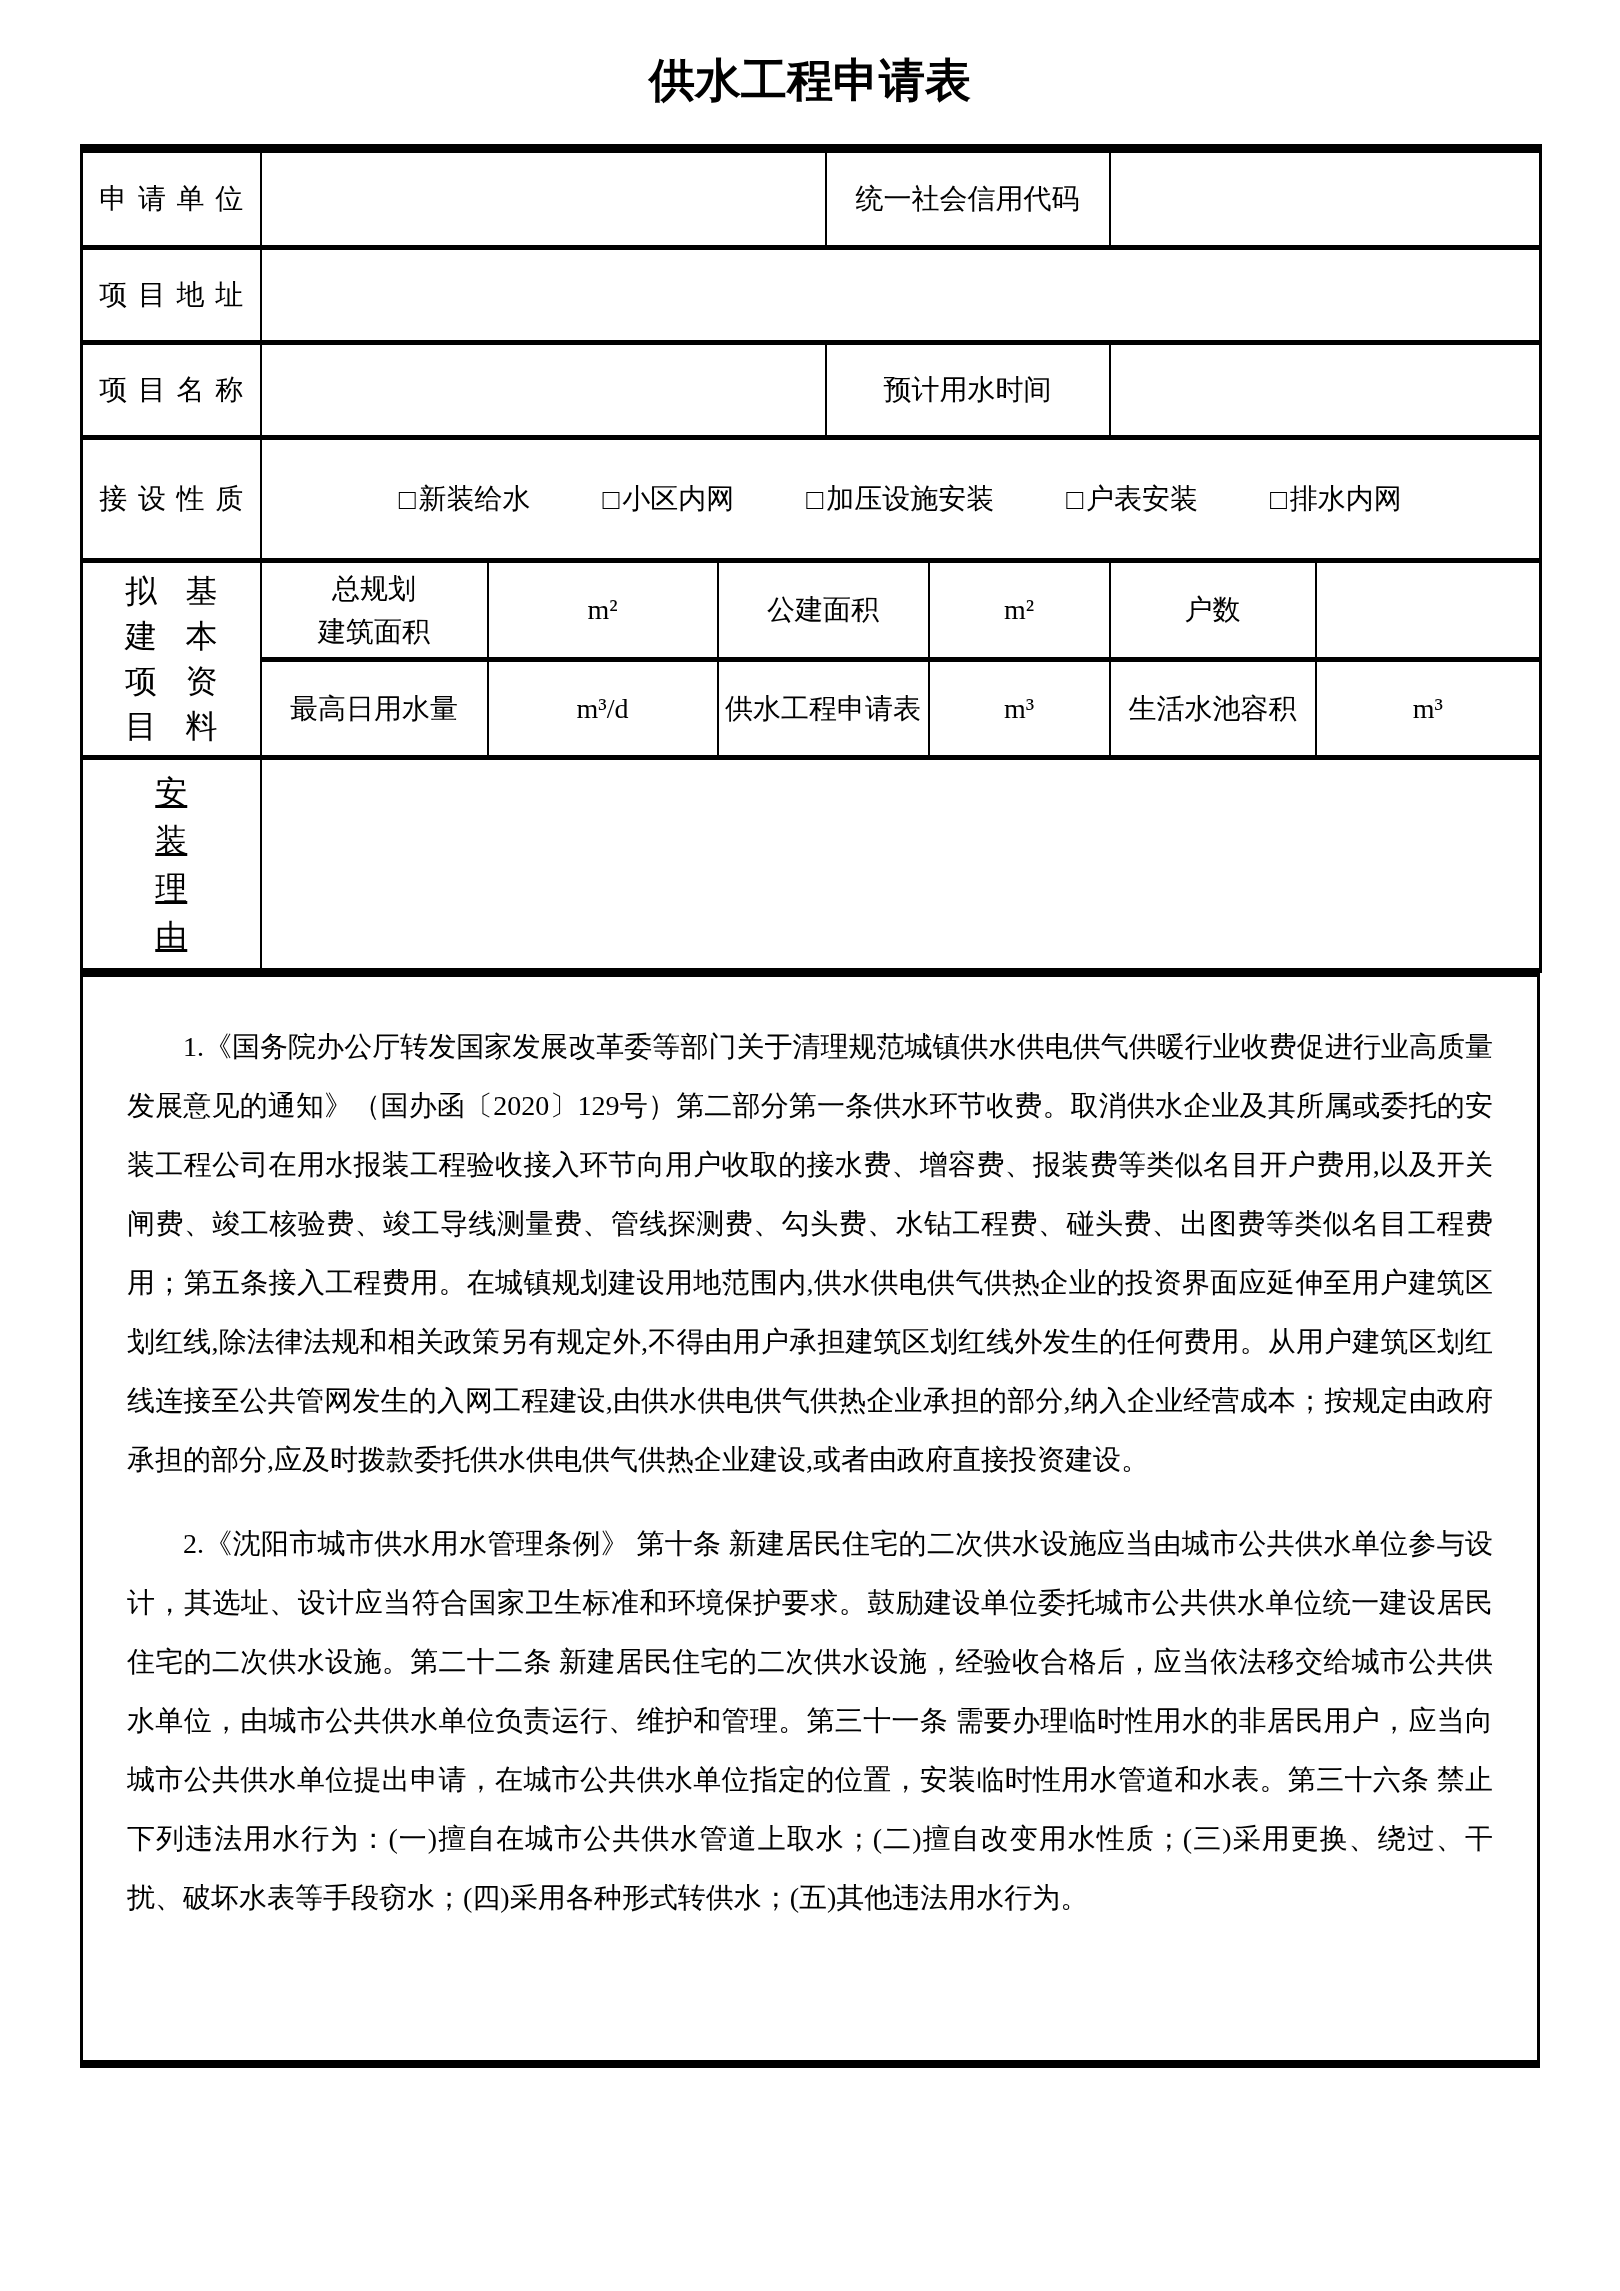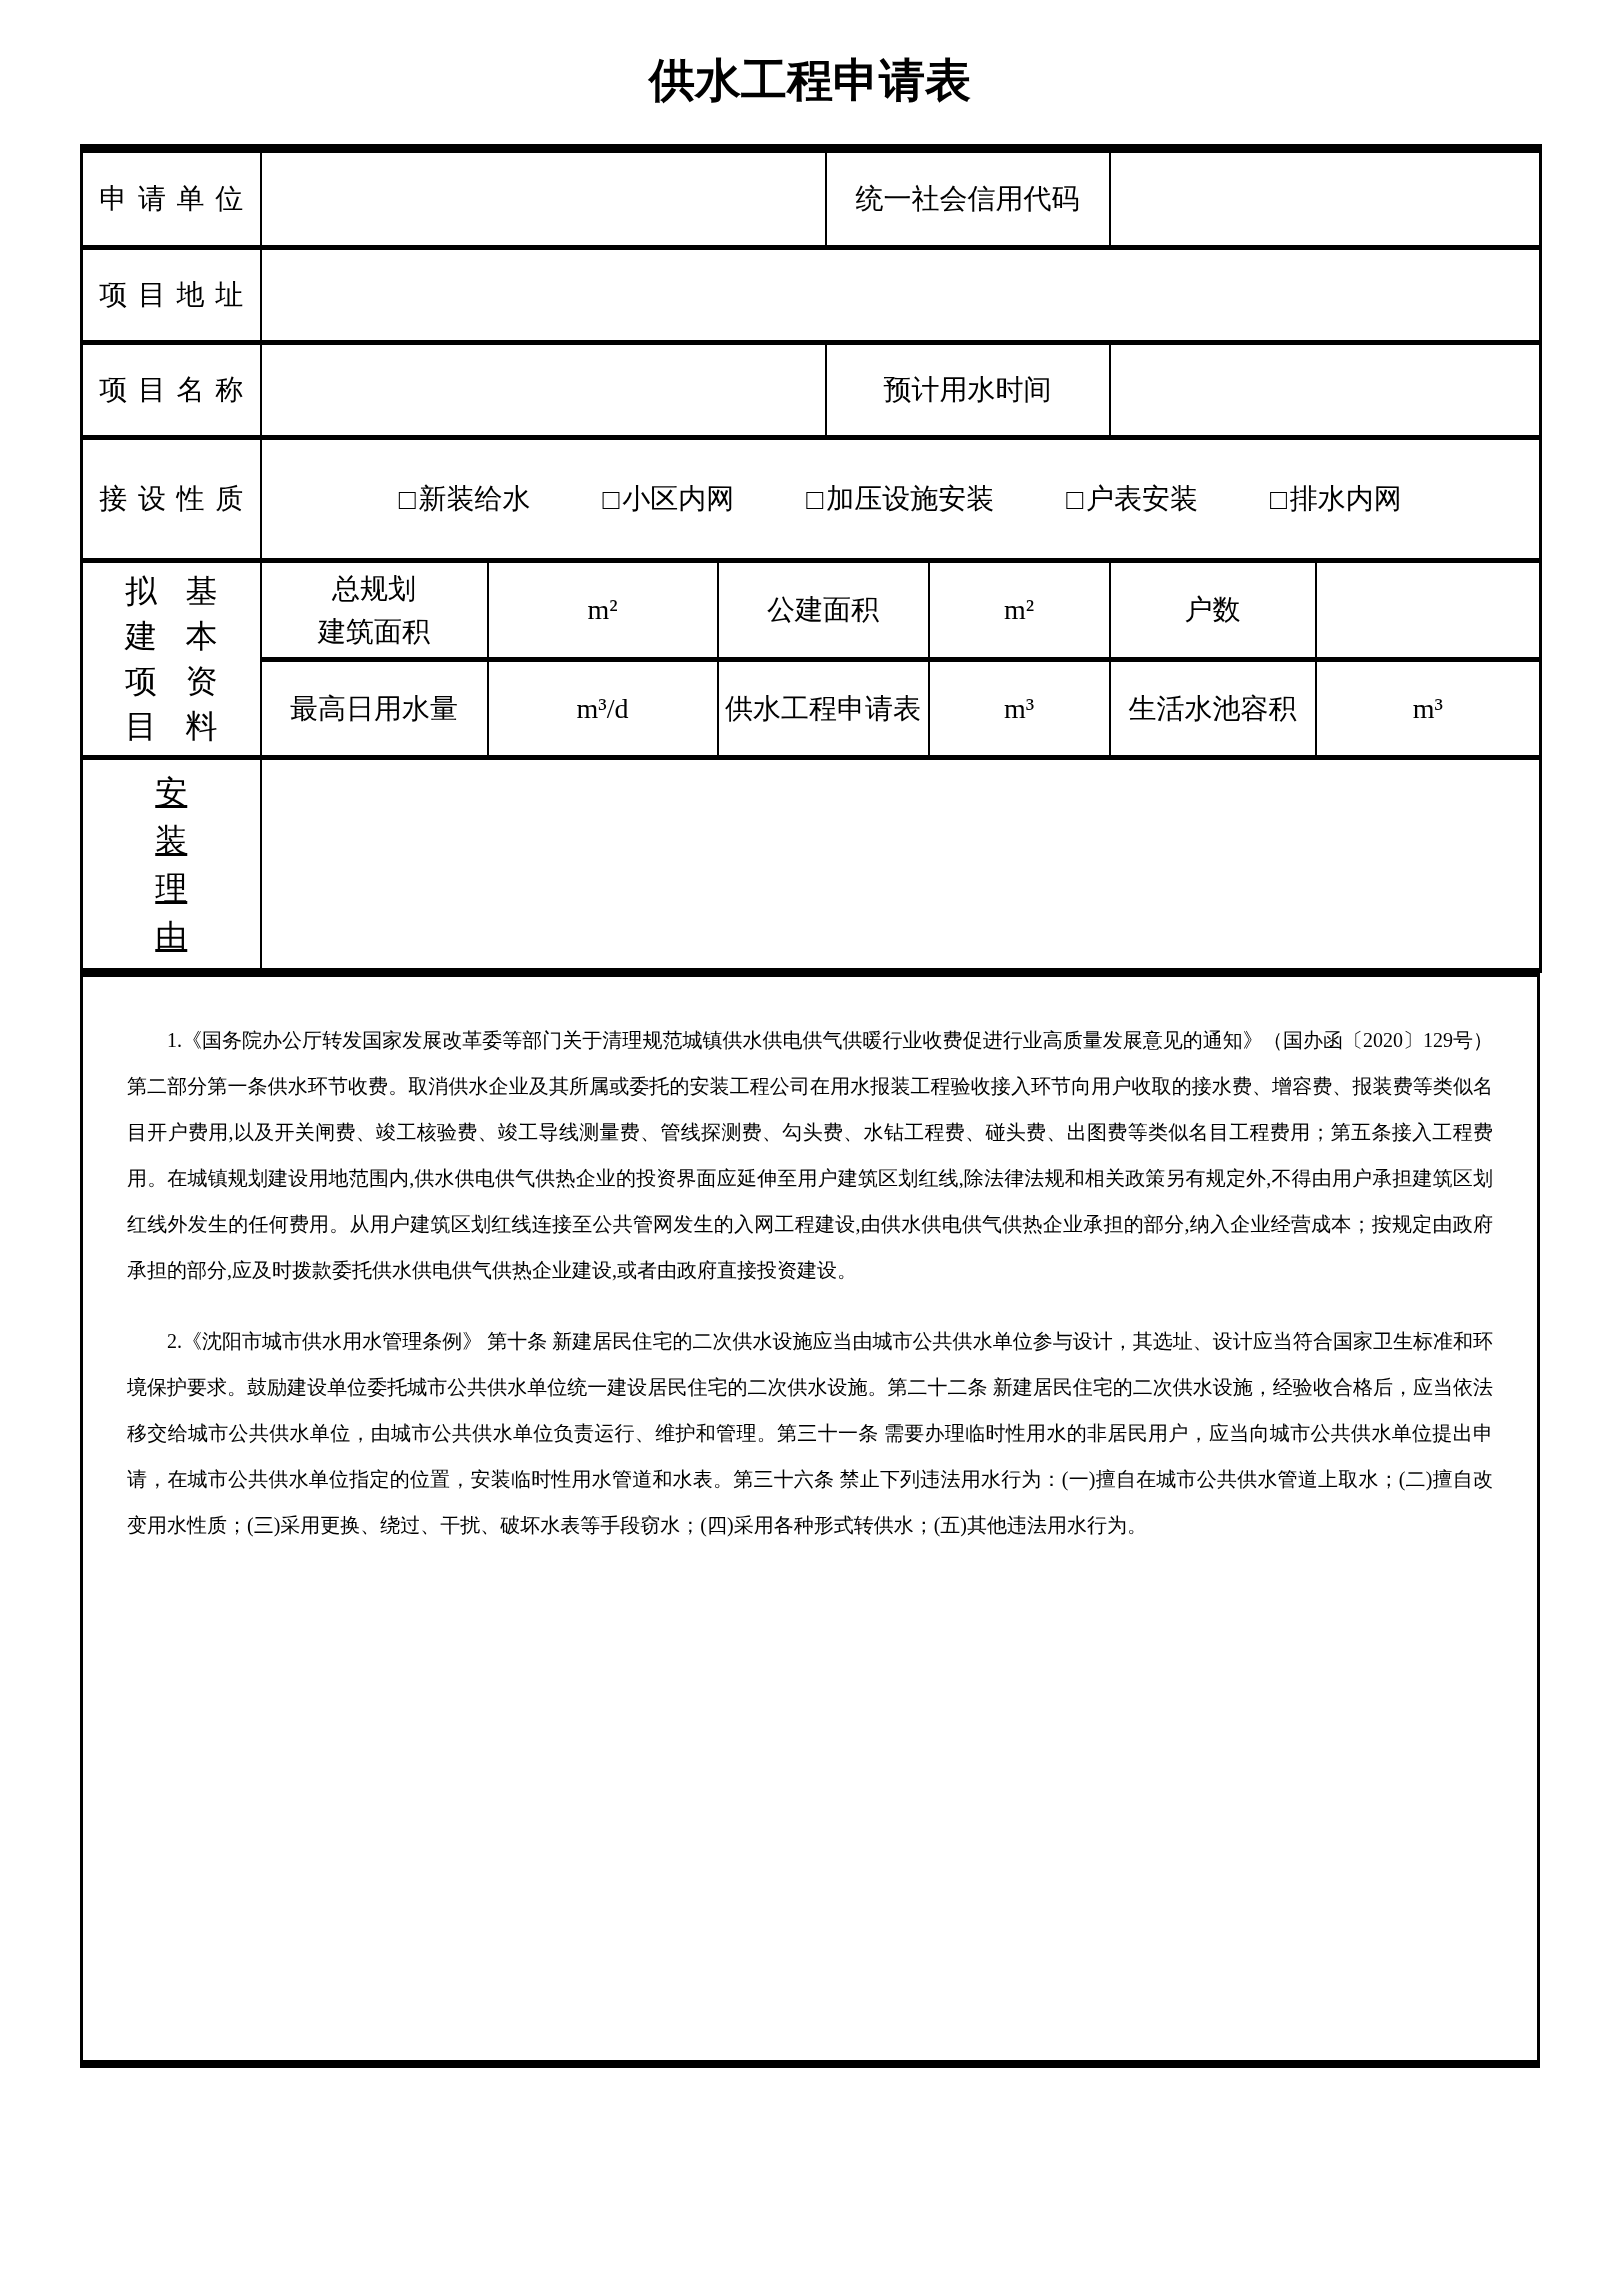--- a/index.html
+++ b/index.html
@@ -65,21 +65,21 @@
   .notice-subtitle {
     margin:25.5px 0 0 0; text-align:center;
     font-size:28px; font-weight:bold; line-height:1.2;
   }
   .notice-heading {
     margin:29px 0 0 0; text-align:left;
     font-size:28px; font-weight:bold; line-height:1.2;
   }
   .notice-para {
     margin:25.5px 0 0 0;
-    font-size:20px; line-height:46px;
+    font-size:28px; line-height:59px;
     text-indent:2em; text-align:justify;
   }
 </style>
 </head>
 <body>
 
 <h1 class="doc-title">供水工程申请表</h1>
 
 <div class="sheet">
   <table class="form-table">

